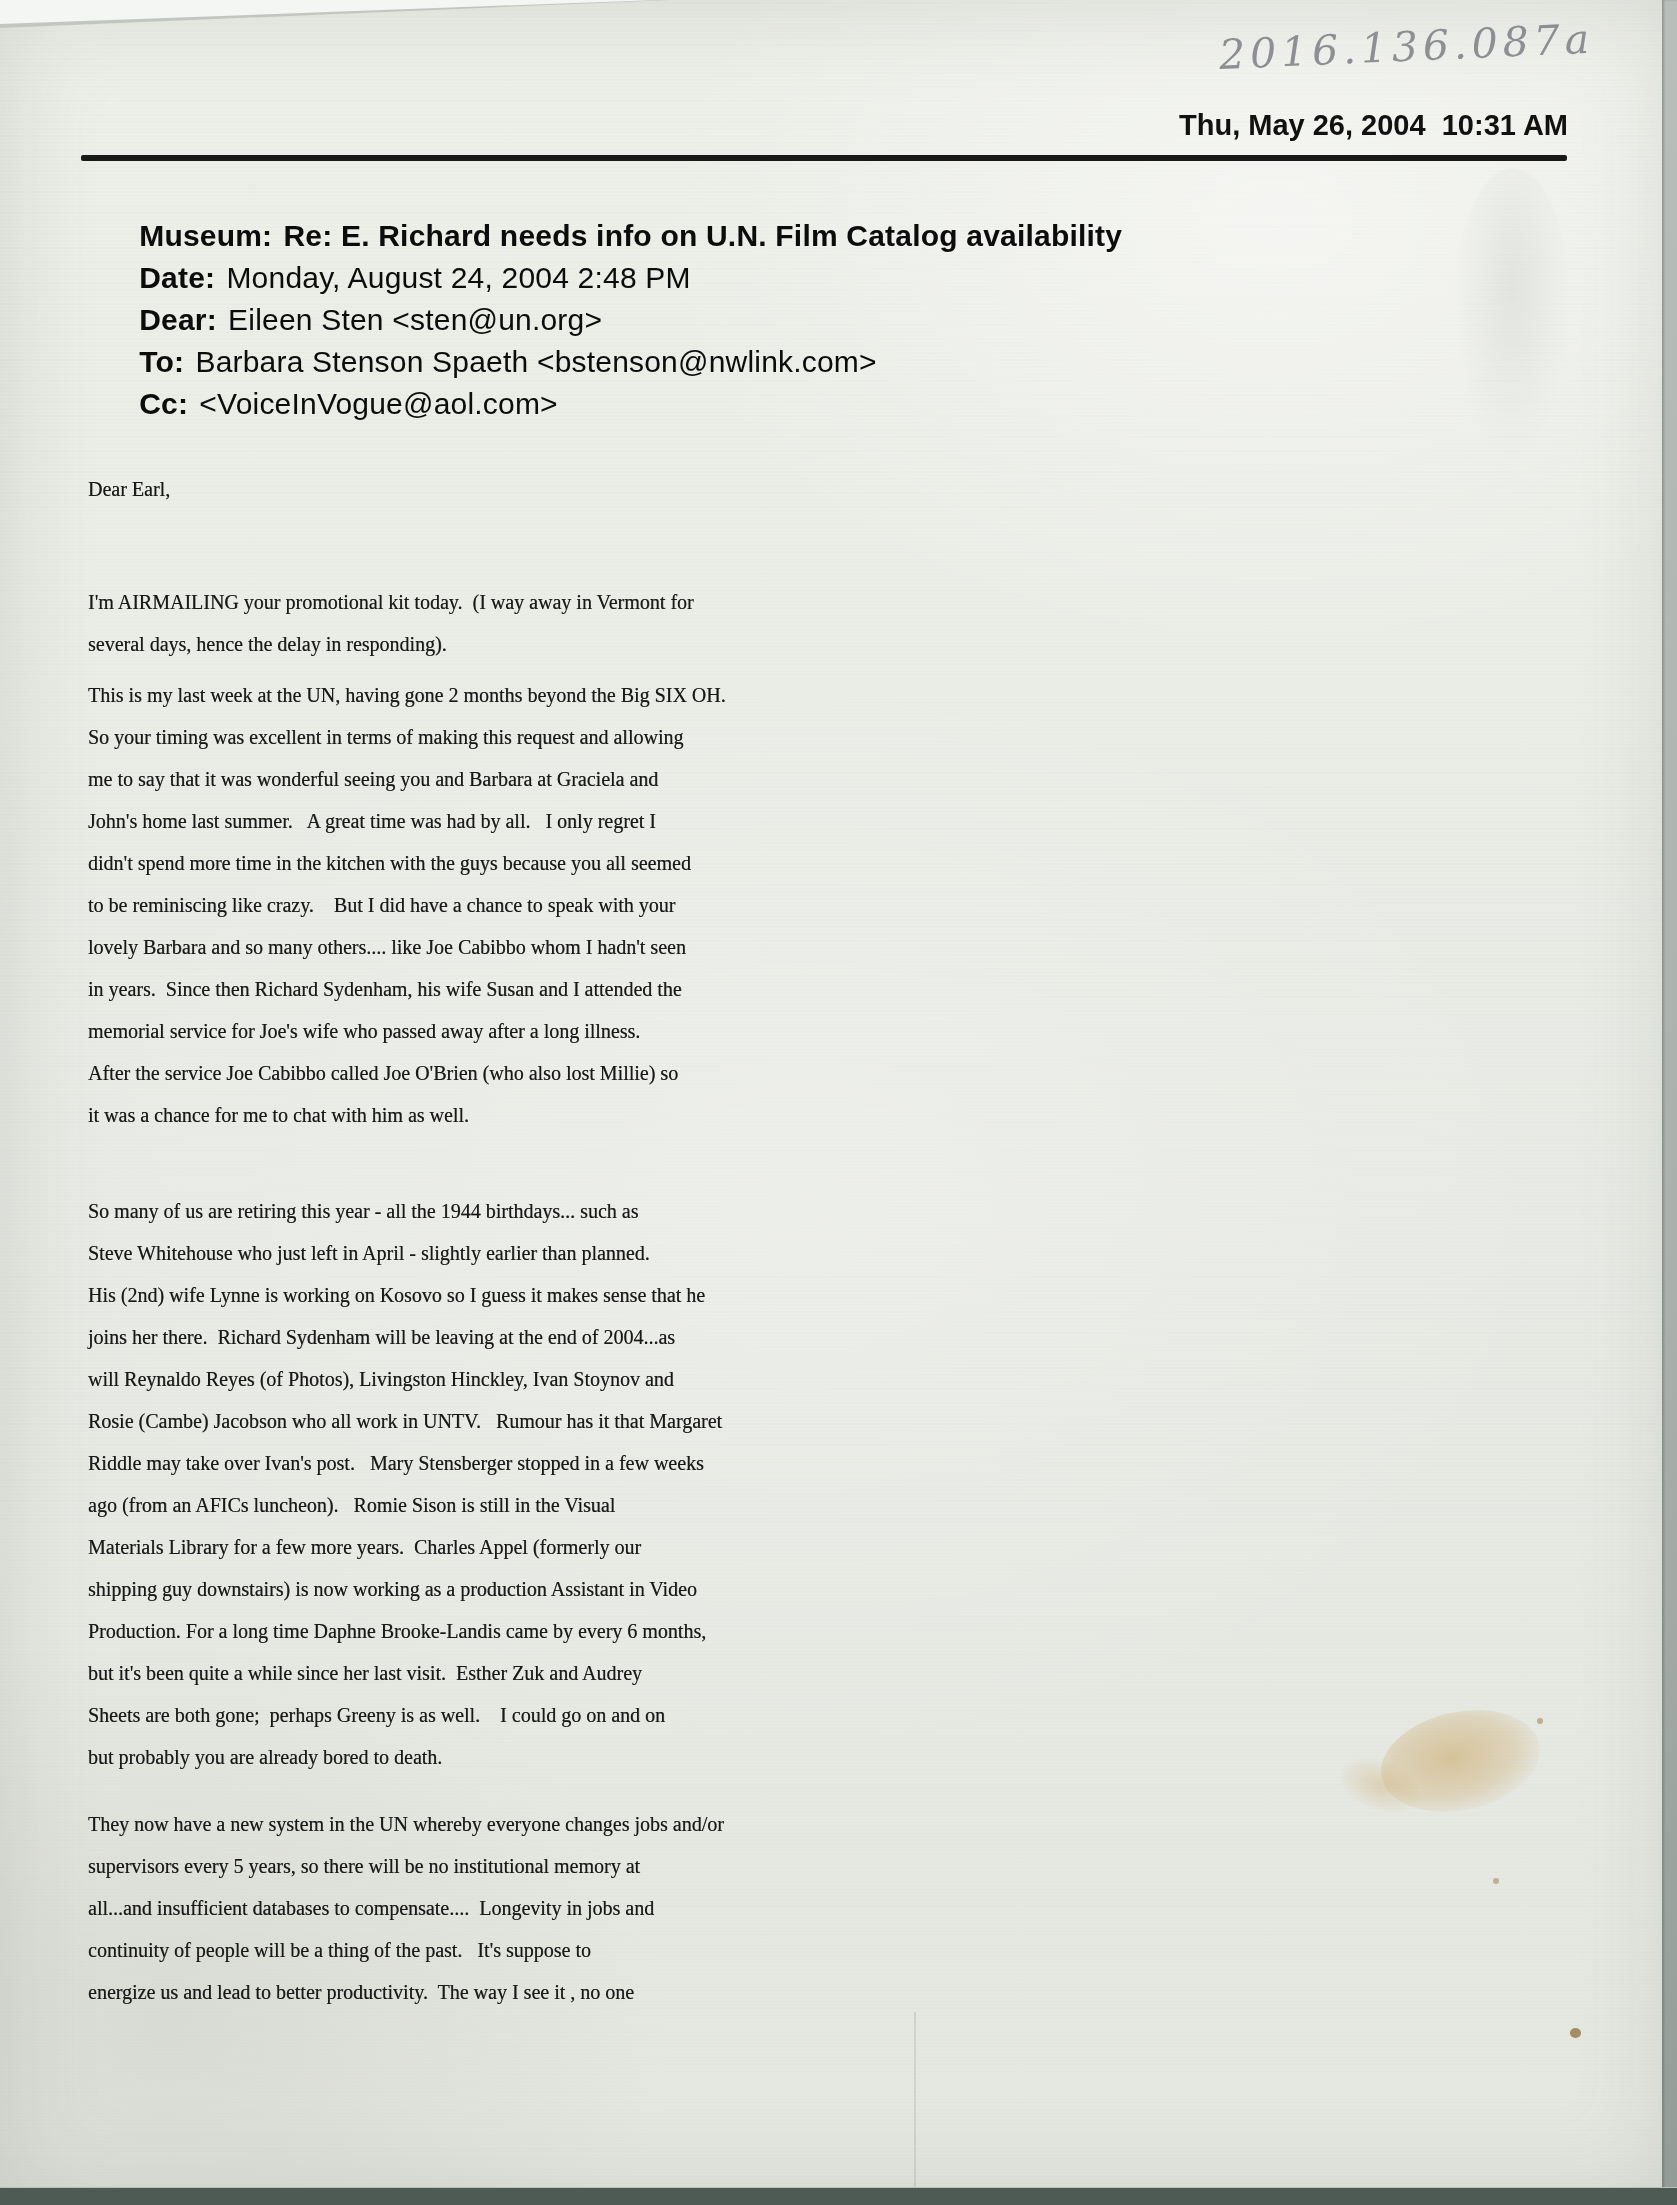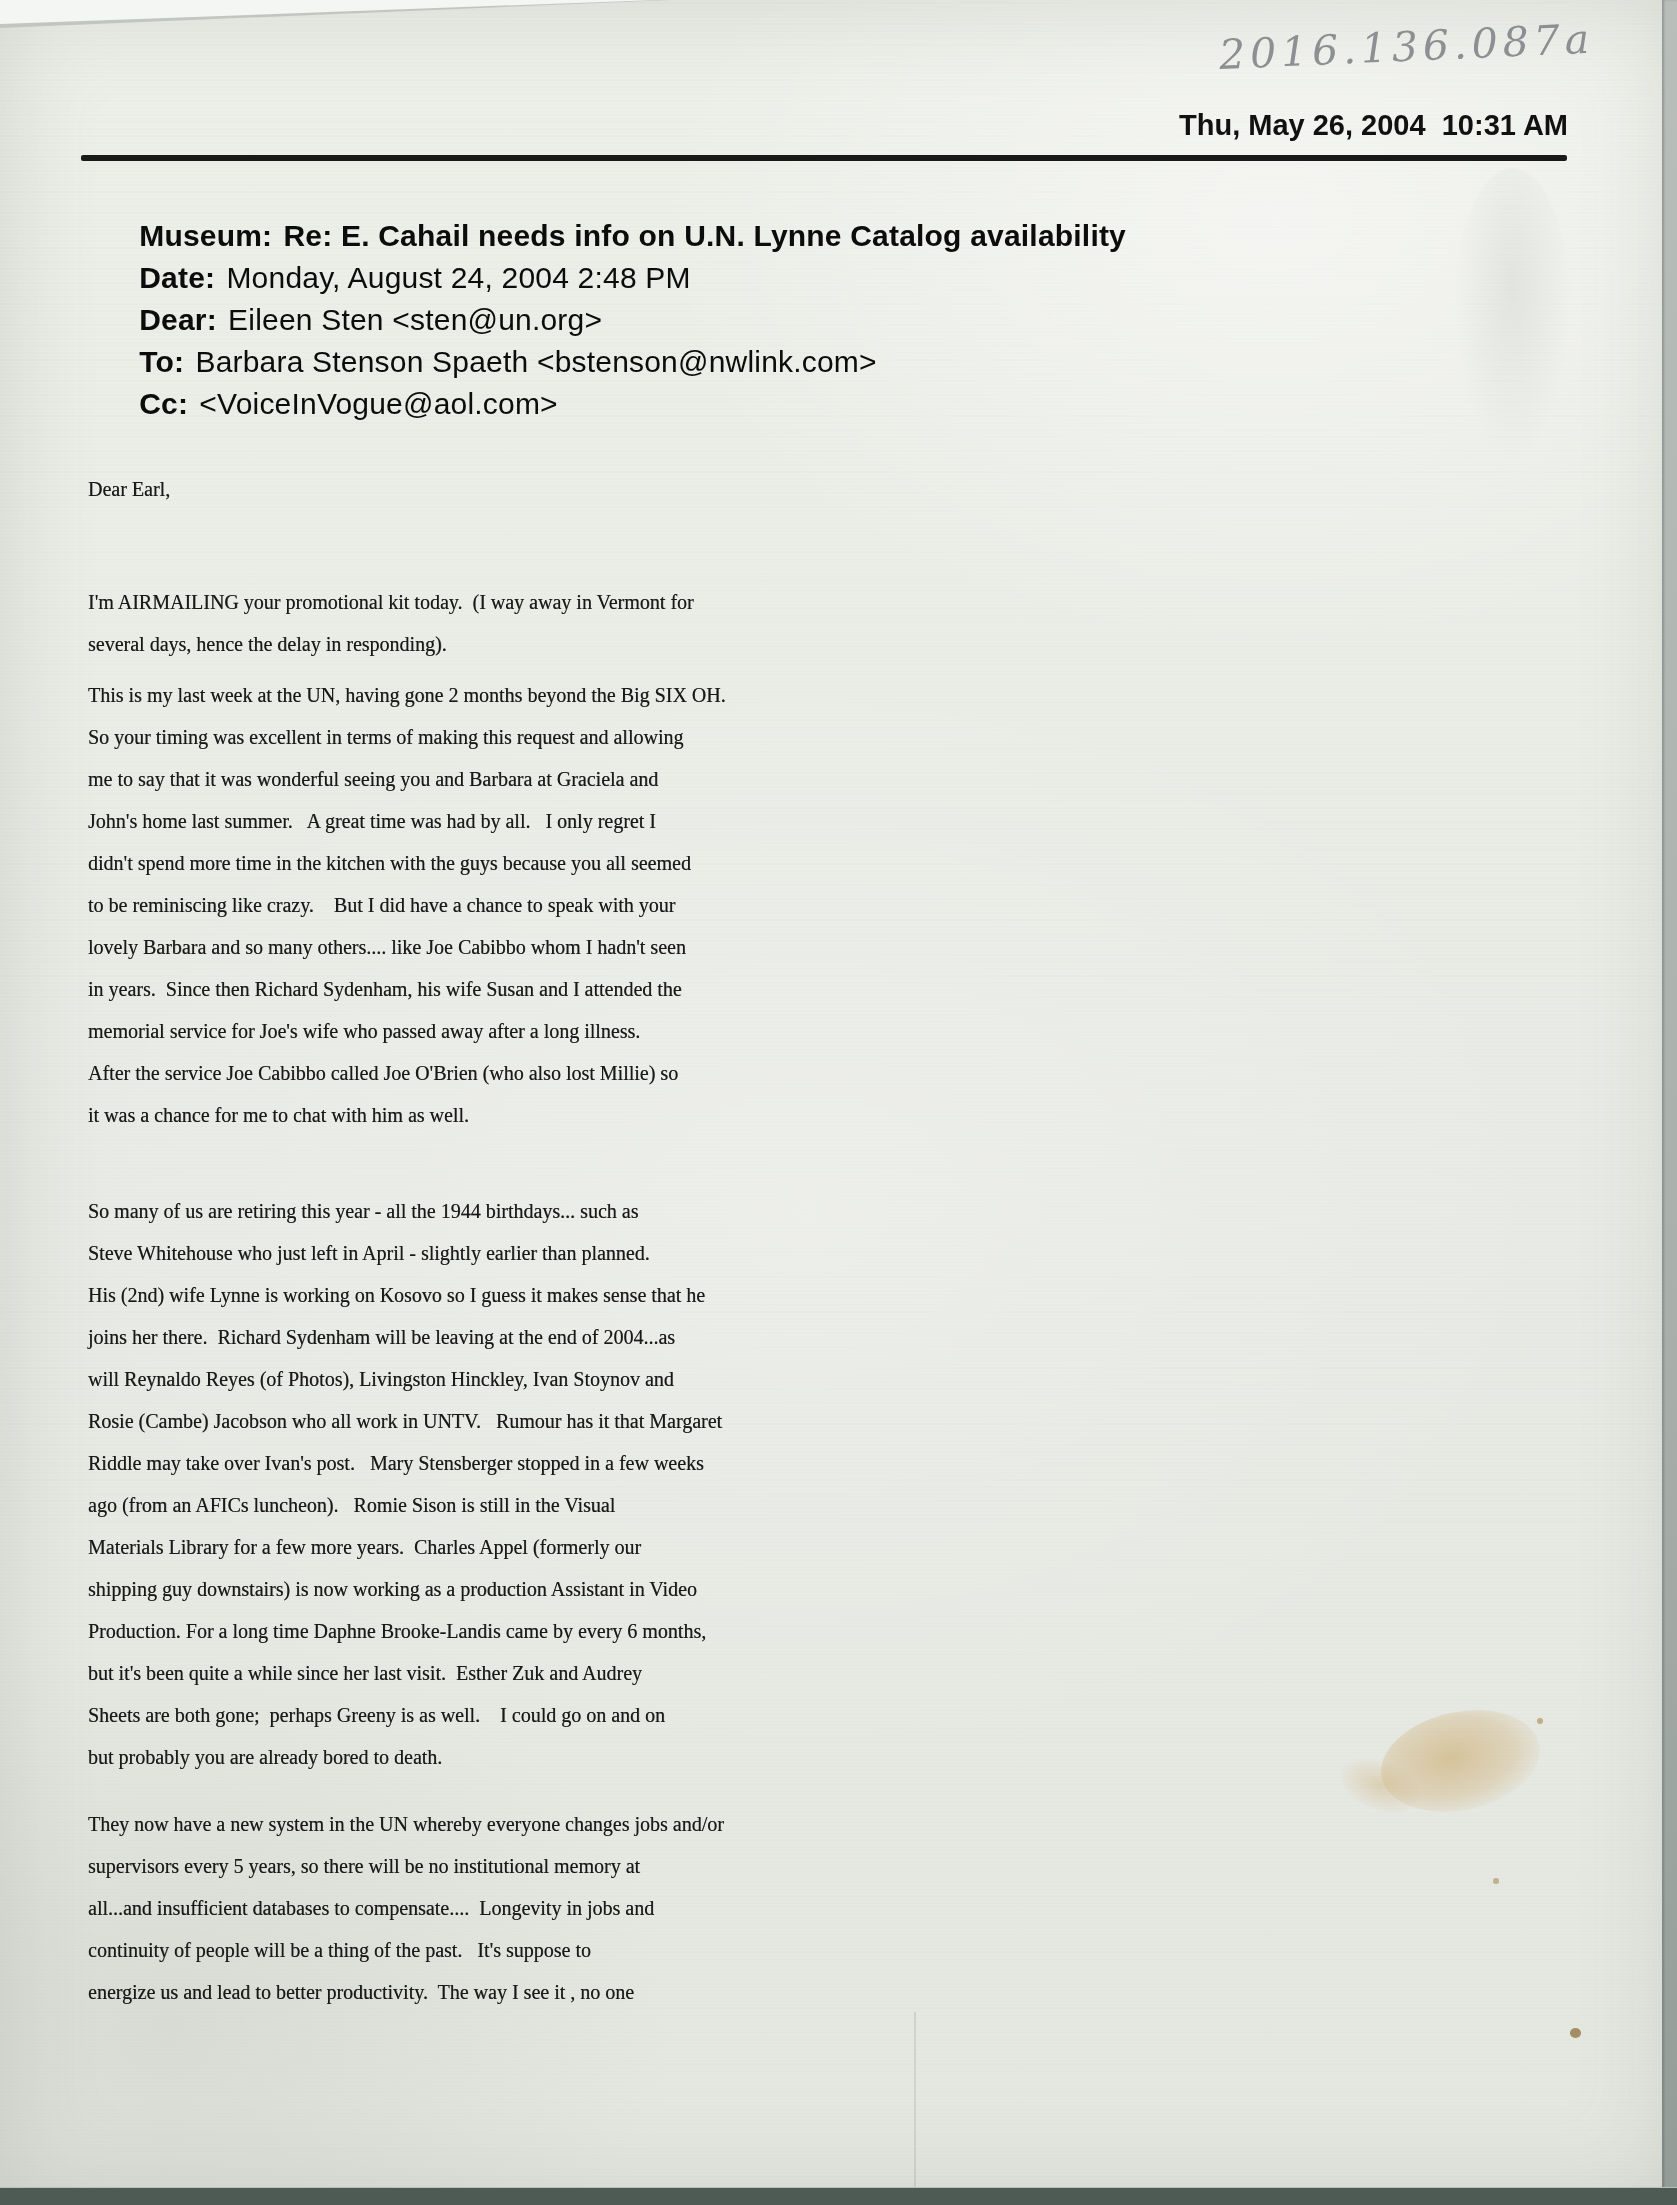--- a/index.html
+++ b/index.html
@@ -166,21 +166,21 @@
   <div class="scan-bottom"></div>
 
   <div class="accession">2016.136.087a</div>
 
   <div class="timestamp">Thu, May 26, 2004  10:31 AM</div>
 
   <div class="rule"></div>
 
   <div>
     <div class="hrow subject" style="top:183px">
-      <span class="hlabel">Museum:</span><span class="hvalue">Re: E. Cahail needs info on U.N. Lynne Catalog availability</span>
+      <span class="hlabel">Museum:</span><span class="hvalue">Re: E. Richard needs info on U.N. Film Catalog availability</span>
     </div>
     <div class="hrow" style="top:225px">
       <span class="hlabel">Date:</span><span class="hvalue">Monday, August 24, 2004 2:48 PM</span>
     </div>
     <div class="hrow" style="top:267px">
       <span class="hlabel">Dear:</span><span class="hvalue">Eileen Sten &lt;sten@un.org&gt;</span>
     </div>
     <div class="hrow" style="top:309px">
       <span class="hlabel">To:</span><span class="hvalue">Barbara Stenson Spaeth &lt;bstenson@nwlink.com&gt;</span>
     </div>

